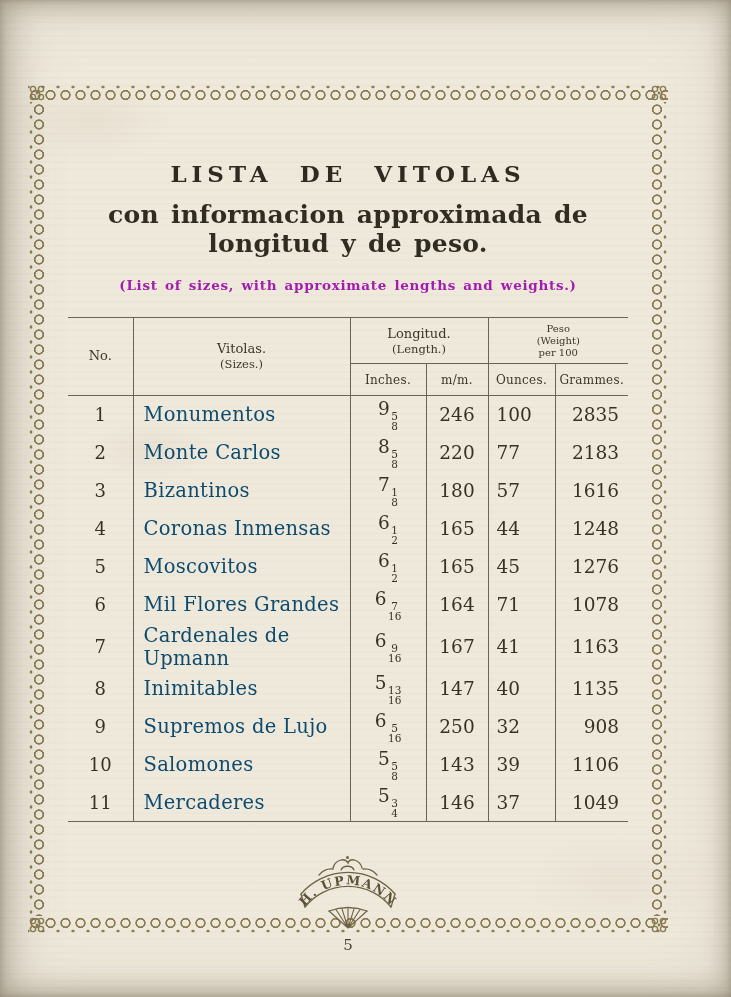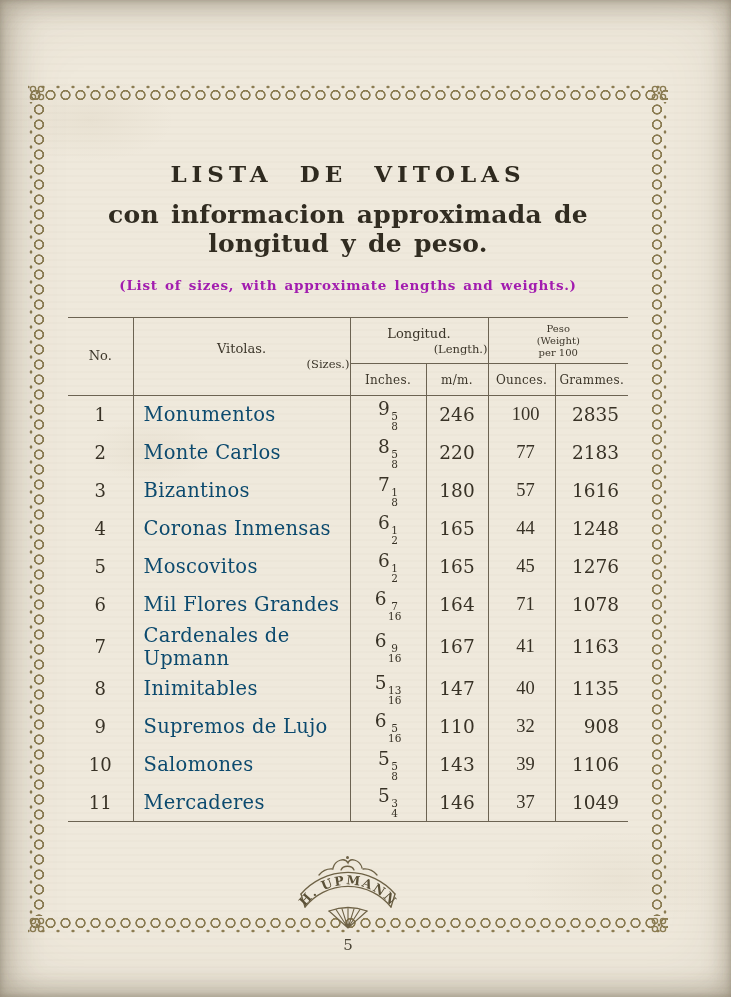--- a/index.html
+++ b/index.html
@@ -114,32 +114,32 @@
     color:#383226;
   }
   .vitolas th{font-weight:400;color:#3c362a;}
   .vitolas thead tr:first-child th{border-top:1.6px solid var(--rule);}
   .vitolas thead th{vertical-align:middle;}
   .vitolas thead tr:first-child th[rowspan],
   .vitolas thead tr:last-child th{border-bottom:1.6px solid var(--rule);}
   .b-r{border-right:1.2px solid var(--rule);}
   .b-under{border-bottom:1.2px solid var(--rule) !important;}
   .h-no,.h-vit{font-size:13px;}
-  .h-vit .small,.h-group .small{font-size:11.5px;text-align:right;}
+  .h-vit .small,.h-group .small{font-size:11.5px;}
   .h-group{font-size:13px;height:46px;padding:4px 0 3px;}
   .h-group .tiny{font-size:10px;line-height:1.18;}
   .h-sub{font-size:12px;height:32px;letter-spacing:.3px;}
   .vitolas thead th div{line-height:1.25;}
 
   .vitolas td{height:38px;vertical-align:middle;font-size:18.5px;}
   td.c-no{text-align:center;font-size:18px;}
   td.c-name{padding-left:10px;font-size:19.5px;letter-spacing:.3px;color:#0c4a6e;}
   td.c-in{text-align:center;}
   td.c-mm{text-align:center;}
-  td.c-oz{text-align:center;padding-left:8px;font-family:Liberation Serif, serif;}
+  td.c-oz{text-align:left;padding-left:8px;}
   td.c-g{text-align:right;padding-right:9px;}
   .vitolas tbody tr:last-child td{border-bottom:1.6px solid var(--rule);}
 
   .frac{
     display:inline-flex;flex-direction:column;align-items:center;
     font-size:10.5px;line-height:.95;vertical-align:-5px;margin-left:1.5px;
   }
   .frac .num{display:block;}
   .frac .den{display:block;}
 
@@ -336,21 +336,21 @@
               <td class="c-g">1135</td>
             </tr>
 
             <tr>
               <td class="c-no b-r">9</td>
               <td class="c-name b-r">Supremos de Lujo</td>
               <td class="c-in b-r"><span class="whole">6</span><span class="frac">
                   <span class="num">5</span>
                   <span class="den">16</span>
                 </span></td>
-              <td class="c-mm b-r">110</td>
+              <td class="c-mm b-r">250</td>
               <td class="c-oz b-r">32</td>
               <td class="c-g">908</td>
             </tr>
 
             <tr>
               <td class="c-no b-r">10</td>
               <td class="c-name b-r">Salomones</td>
               <td class="c-in b-r"><span class="whole">5</span><span class="frac">
                   <span class="num">5</span>
                   <span class="den">8</span>

